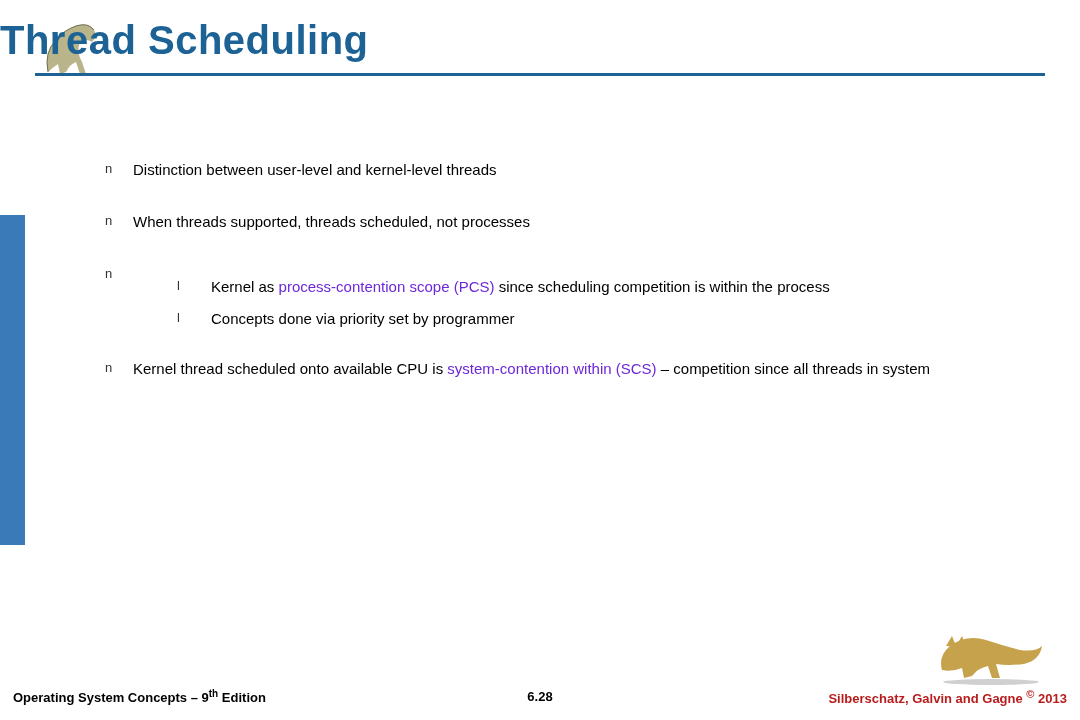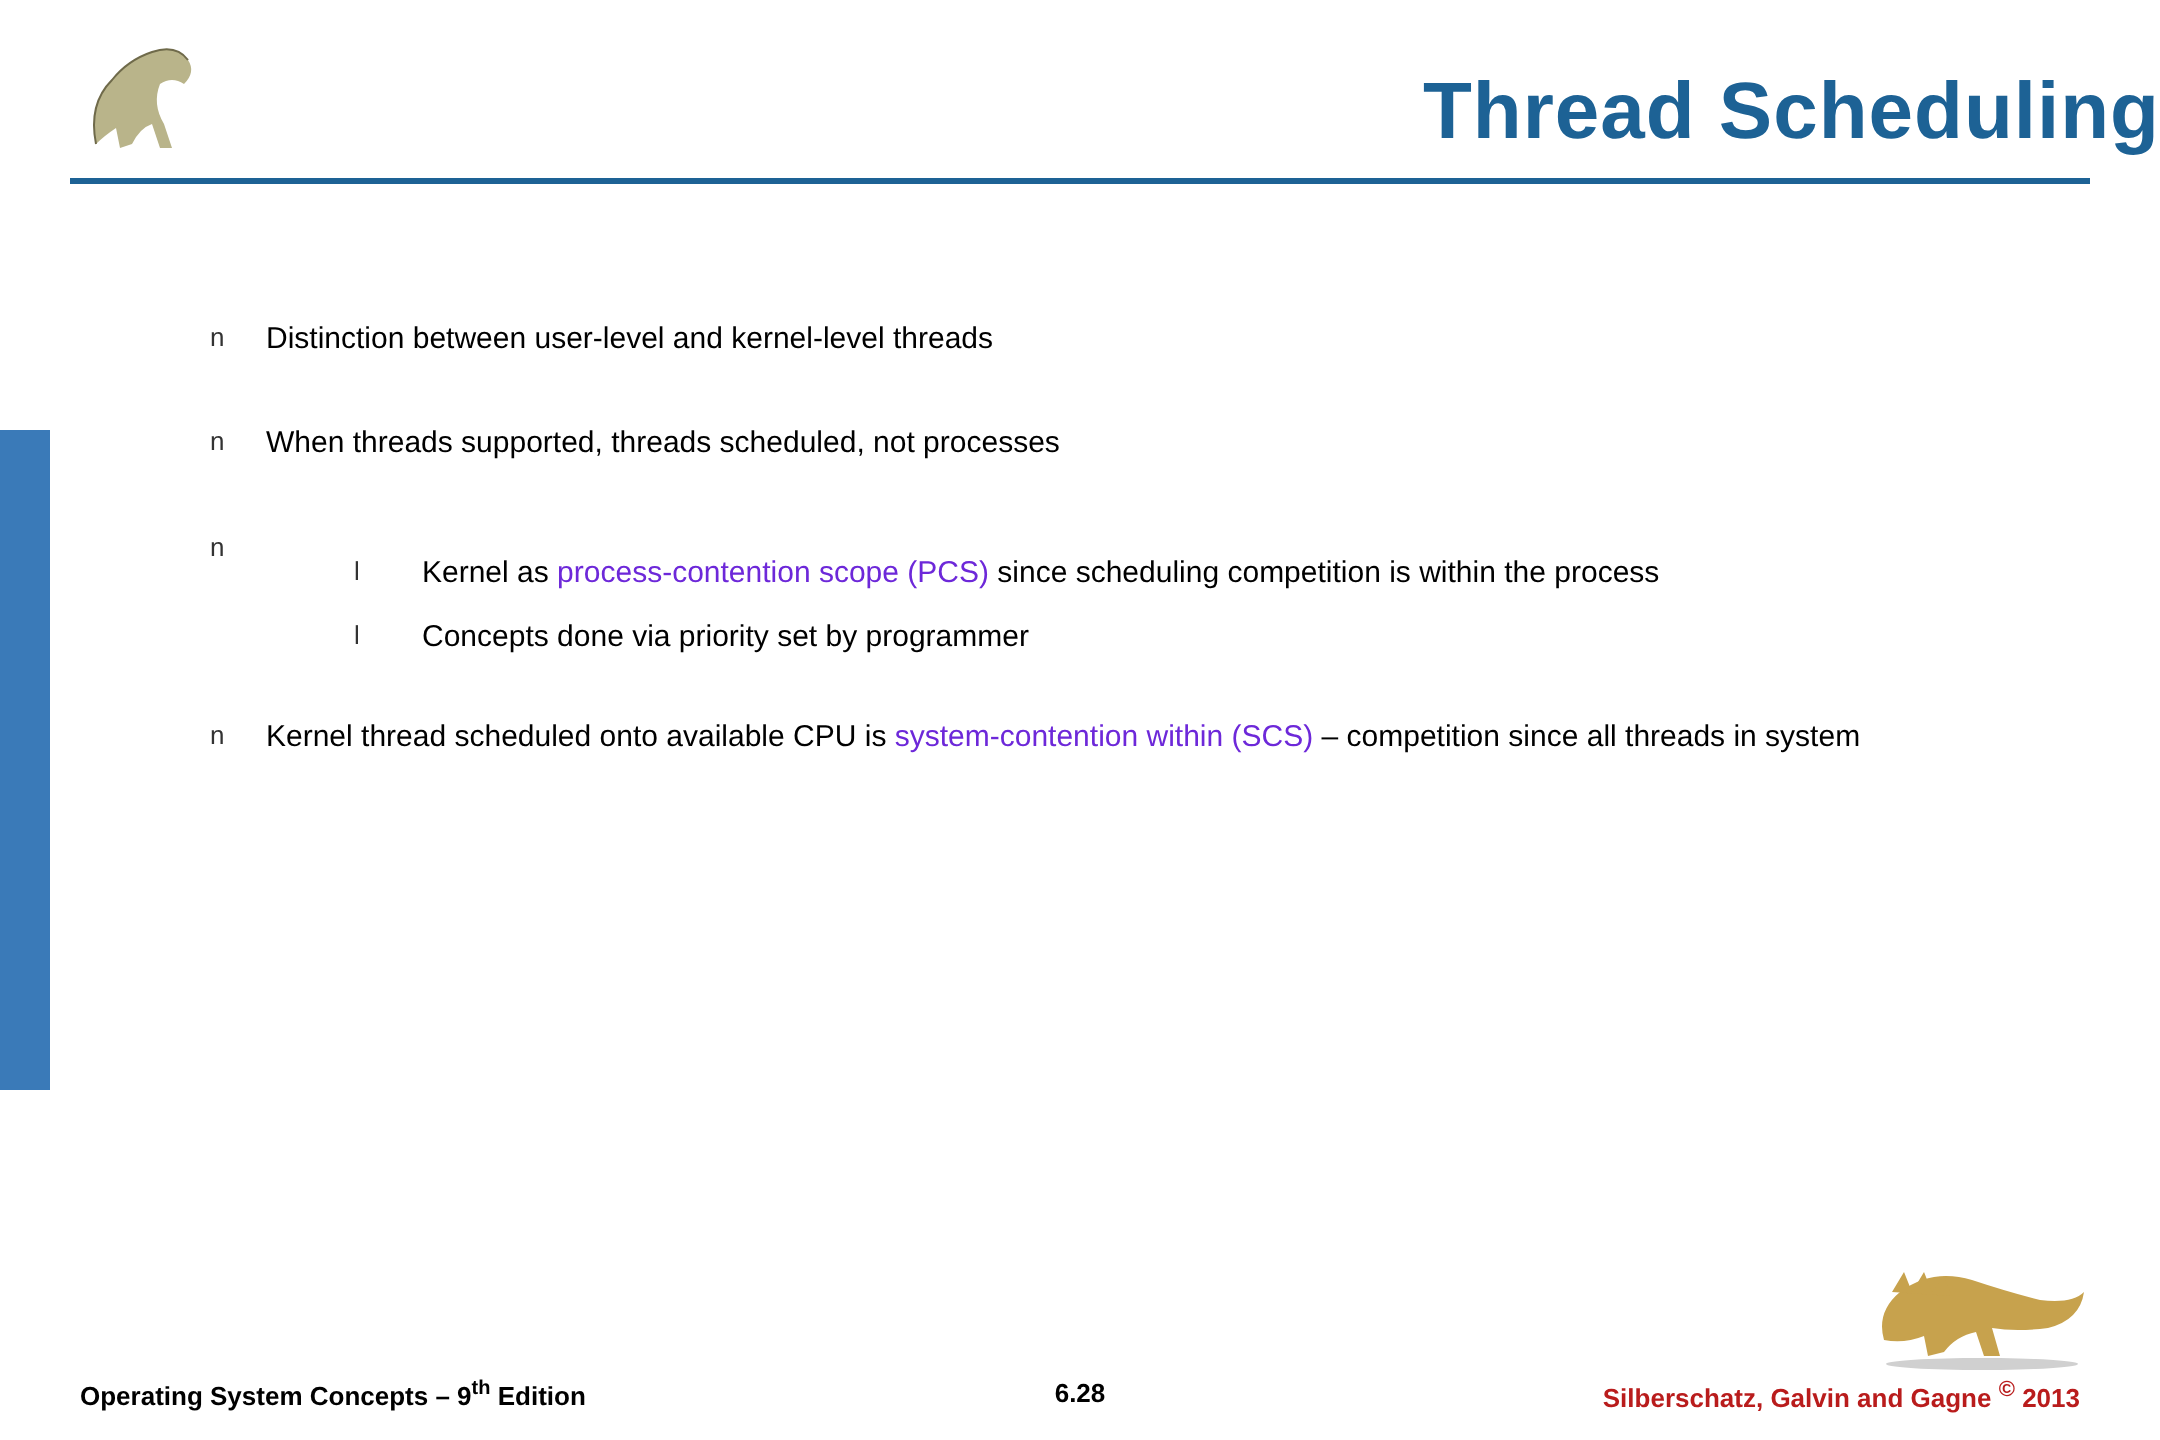--- a/index.html
+++ b/index.html
@@ -14,22 +14,22 @@
     .sidebar-stub {
       position: absolute;
       left: 0;
       top: 215px;
       width: 25px;
       height: 330px;
       background: #3a7ab8;
     }
     .title-area {
       position: relative;
-      padding-top: 34px;
-      text-align: right;
+      padding-top: 18px;
+      text-align: left;
     }
     .slide-title {
       font-size: 40px;
       font-weight: bold;
       color: #1d6295;
       letter-spacing: 0.5px;
     }
     .title-rule {
       margin: 10px 35px 0 35px;
       border: none;
@@ -84,23 +84,23 @@
       font-size: 13px;
       color: #333;
     }
     .bp1-text, .bp2-text, .bp3-text, .bp3a-text, .bp3b-text, .bp4-text { flex: 1; }
     .term { color: #6d28d9; font-weight: normal; }
     .footer {
       position: absolute;
       bottom: 14px;
       left: 0;
       right: 0;
-      padding: 0 40px;
+      padding: 0 13px;
       display: flex;
-      align-items: flex-start;
+      align-items: center;
       justify-content: space-between;
       font-size: 13px;
     }
     .footer-left { font-weight: bold; color: #000; }
     .footer-left sup { font-size: 10px; }
     .footer-center { color: #000000; font-weight: bold; position: absolute; left: 50%; transform: translateX(-50%); }
     .footer-right { font-weight: bold; color: #b91c1c; }
     .cpy { font-size: 11px; vertical-align: super; }
   </style>
 </head>

